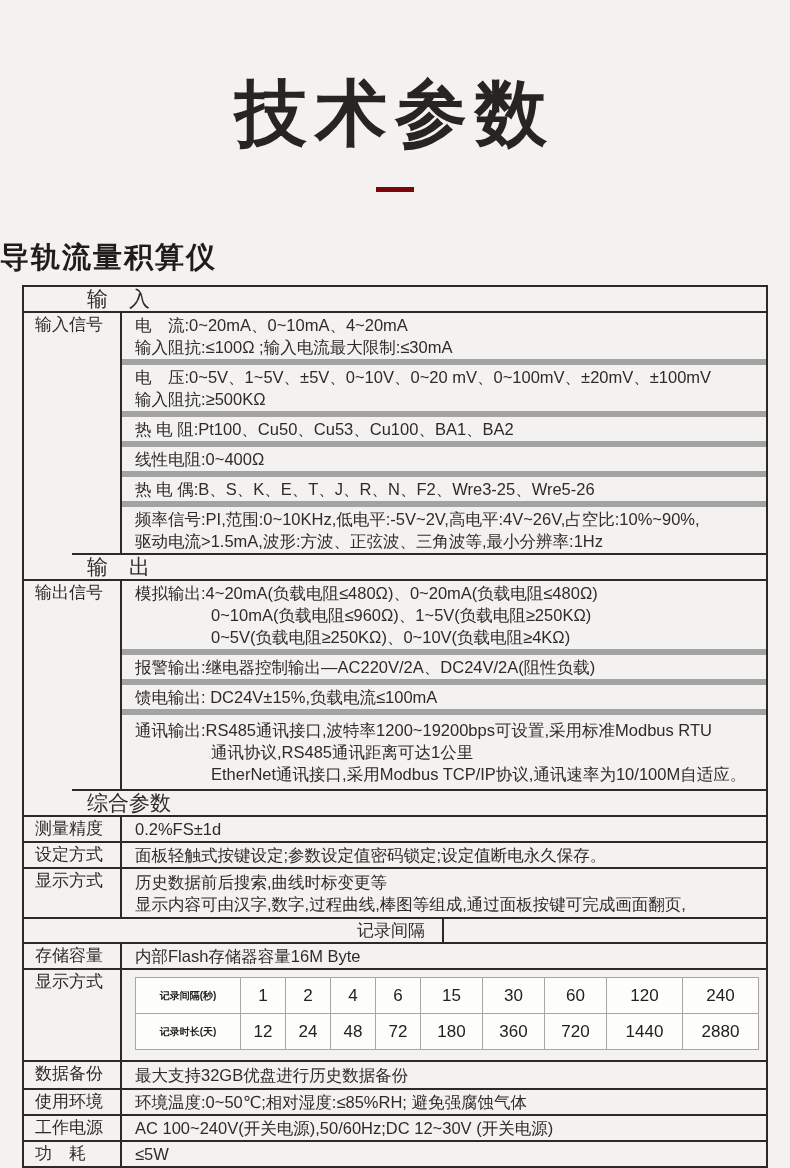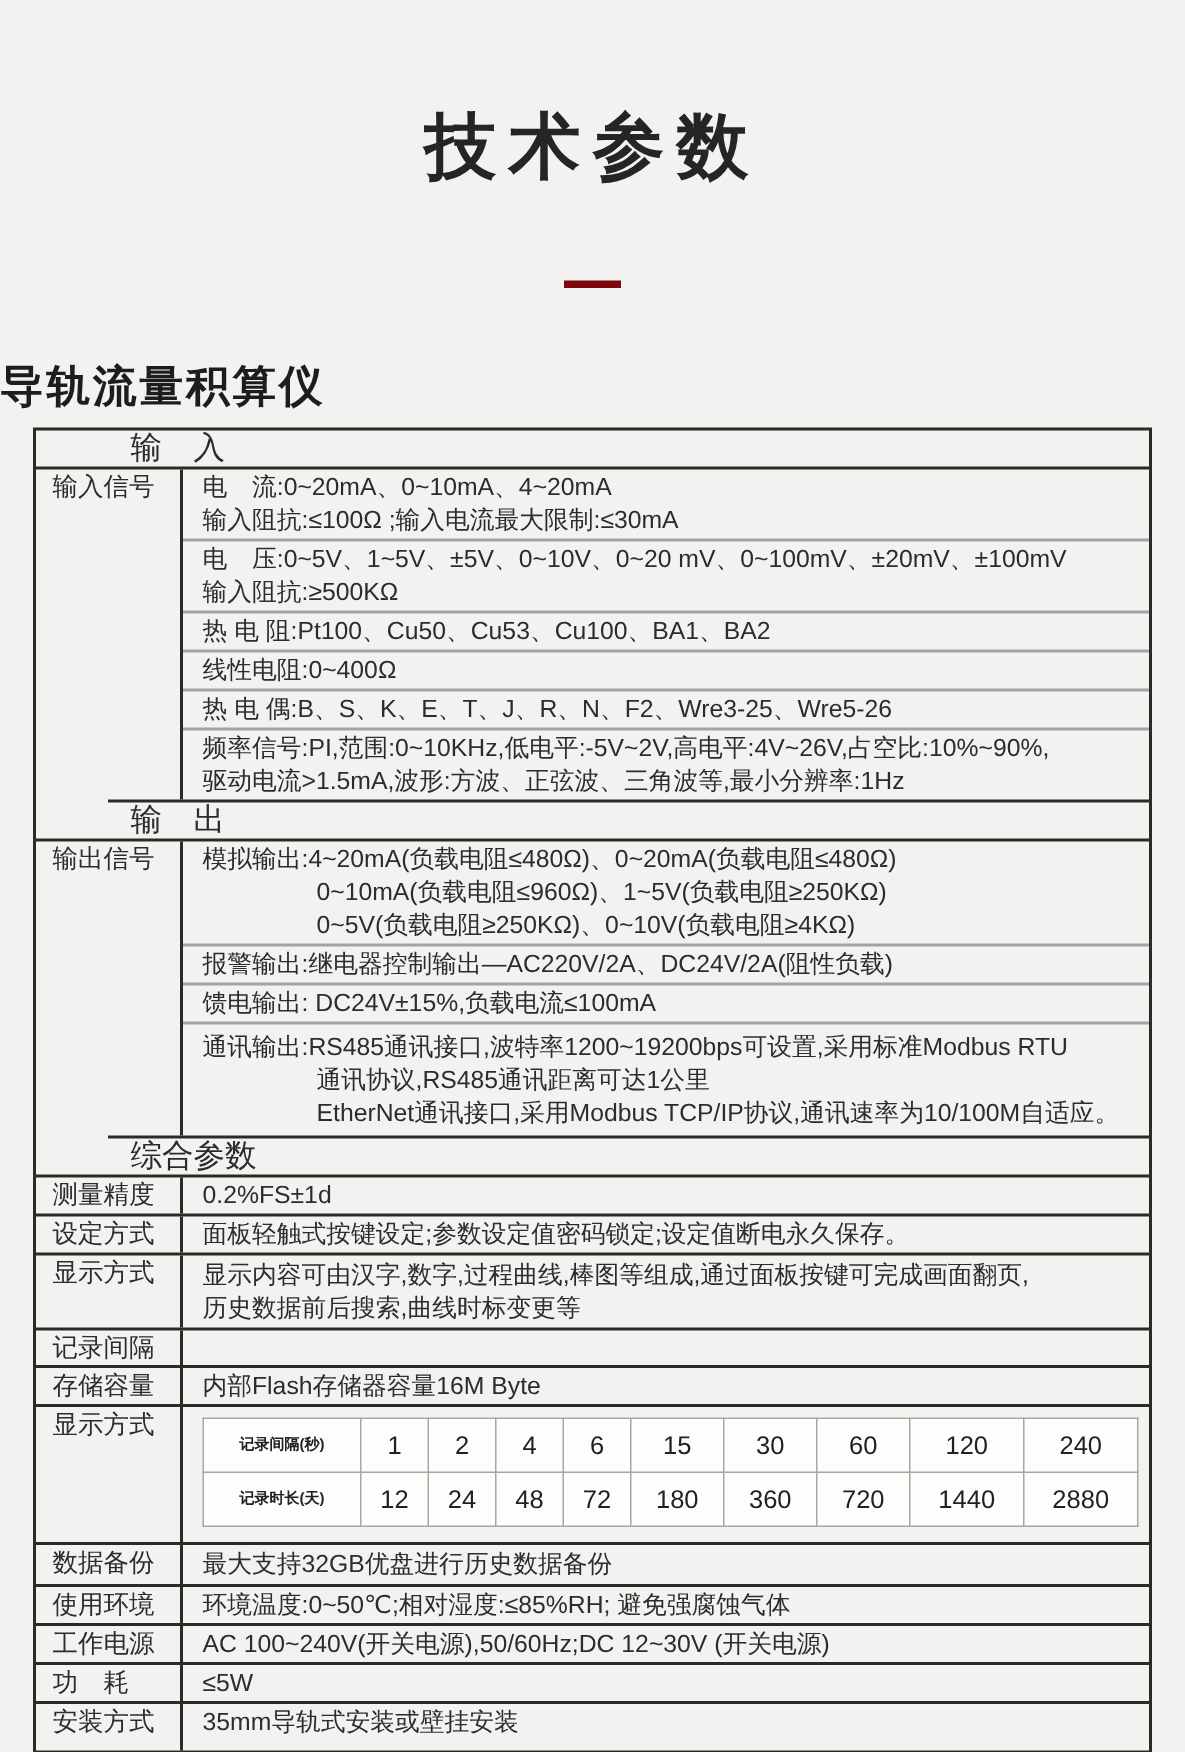--- a/index.html
+++ b/index.html
@@ -5,49 +5,49 @@
   html,body { margin:0; padding:0; background:#f3f2f0; }
   .canvas {
     position:relative; width:790px; height:1168px; margin:0 auto;
     background:#f3f2f0; overflow:hidden;
     font-family:"Liberation Sans","DejaVu Sans",sans-serif;
     color:#2e2c2a;
   }
   
   .title {
     position:absolute; top:66px; left:0; width:100%;
-    text-align:center; font-size:48px; font-weight:900;
+    text-align:center; font-size:72px; font-weight:900;
     letter-spacing:8px; color:#272523;
   }
   .dash {
     position:absolute; top:187px; left:50%; transform:translateX(-50%);
     width:38px; height:5px;
   }
   .subtitle {
     position:absolute; top:238px; left:0; width:100%;
     text-align:left; font-size:29px; font-weight:800;
     letter-spacing:2px; color:#1f1d1b;
   }
   
   .tbl {
     position:absolute; left:22px; top:285px; width:746px;
     border:2px solid #2c2a27; box-sizing:border-box;
     font-size:16.5px; font-weight:500; line-height:22px;
   }
   .row { border-top:2px solid #2c2a27; }
   .row:first-child { border-top:none; }
   .sec { padding:1px 0 1px 15px; font-size:21px;margin-left:48px; }
-  .grp, .srow { display:flex; align-items:stretch; }
+  .grp, .srow { display:flex; align-items:stretch;justify-content:center; }
   .lbl {
     flex:0 0 98px; width:98px; box-sizing:border-box;
     border-right:2px solid #2c2a27;
     padding:1px 0 0 11px; font-size:17px;
   }
   .subs { flex:1; min-width:0; }
-  .sub { border-top:2px solid #a3a3a3; padding:1px 0 1px 13px; }
+  .sub { border-top:6px solid #a3a3a3; padding:1px 0 1px 13px; }
   .sub:first-child { border-top:none; }
   .sub.p3 { padding-top:4px; padding-bottom:4px; }
   .ln.ind { padding-left:76px; }
   .val { flex:1; min-width:0; padding:1px 0 1px 13px; }
   .val.p2 { padding-top:2px; padding-bottom:2px; }
   .val.tall { padding-bottom:8px; }
   
   .stor-wrap { flex:1; min-width:0; padding:7px 0 10px 13px; }
   table.stor {
     border-collapse:collapse; background:#fdfdfc; table-layout:fixed;
@@ -133,22 +133,22 @@
     </div>
 
     <div class="row srow">
       <div class="lbl">设定方式</div>
       <div class="val">面板轻触式按键设定;参数设定值密码锁定;设定值断电永久保存。</div>
     </div>
 
     <div class="row srow">
       <div class="lbl">显示方式</div>
       <div class="val p2">
+        <div class="ln">历史数据前后搜索,曲线时标变更等</div>
         <div class="ln">显示内容可由汉字,数字,过程曲线,棒图等组成,通过面板按键可完成画面翻页,</div>
-        <div class="ln">历史数据前后搜索,曲线时标变更等</div>
       </div>
     </div>
 
     <div class="row srow">
       <div class="lbl">记录间隔</div>
     </div>
 
     <div class="row srow">
       <div class="lbl">存储容量</div>
       <div class="val">内部Flash存储器容量16M Byte</div>

